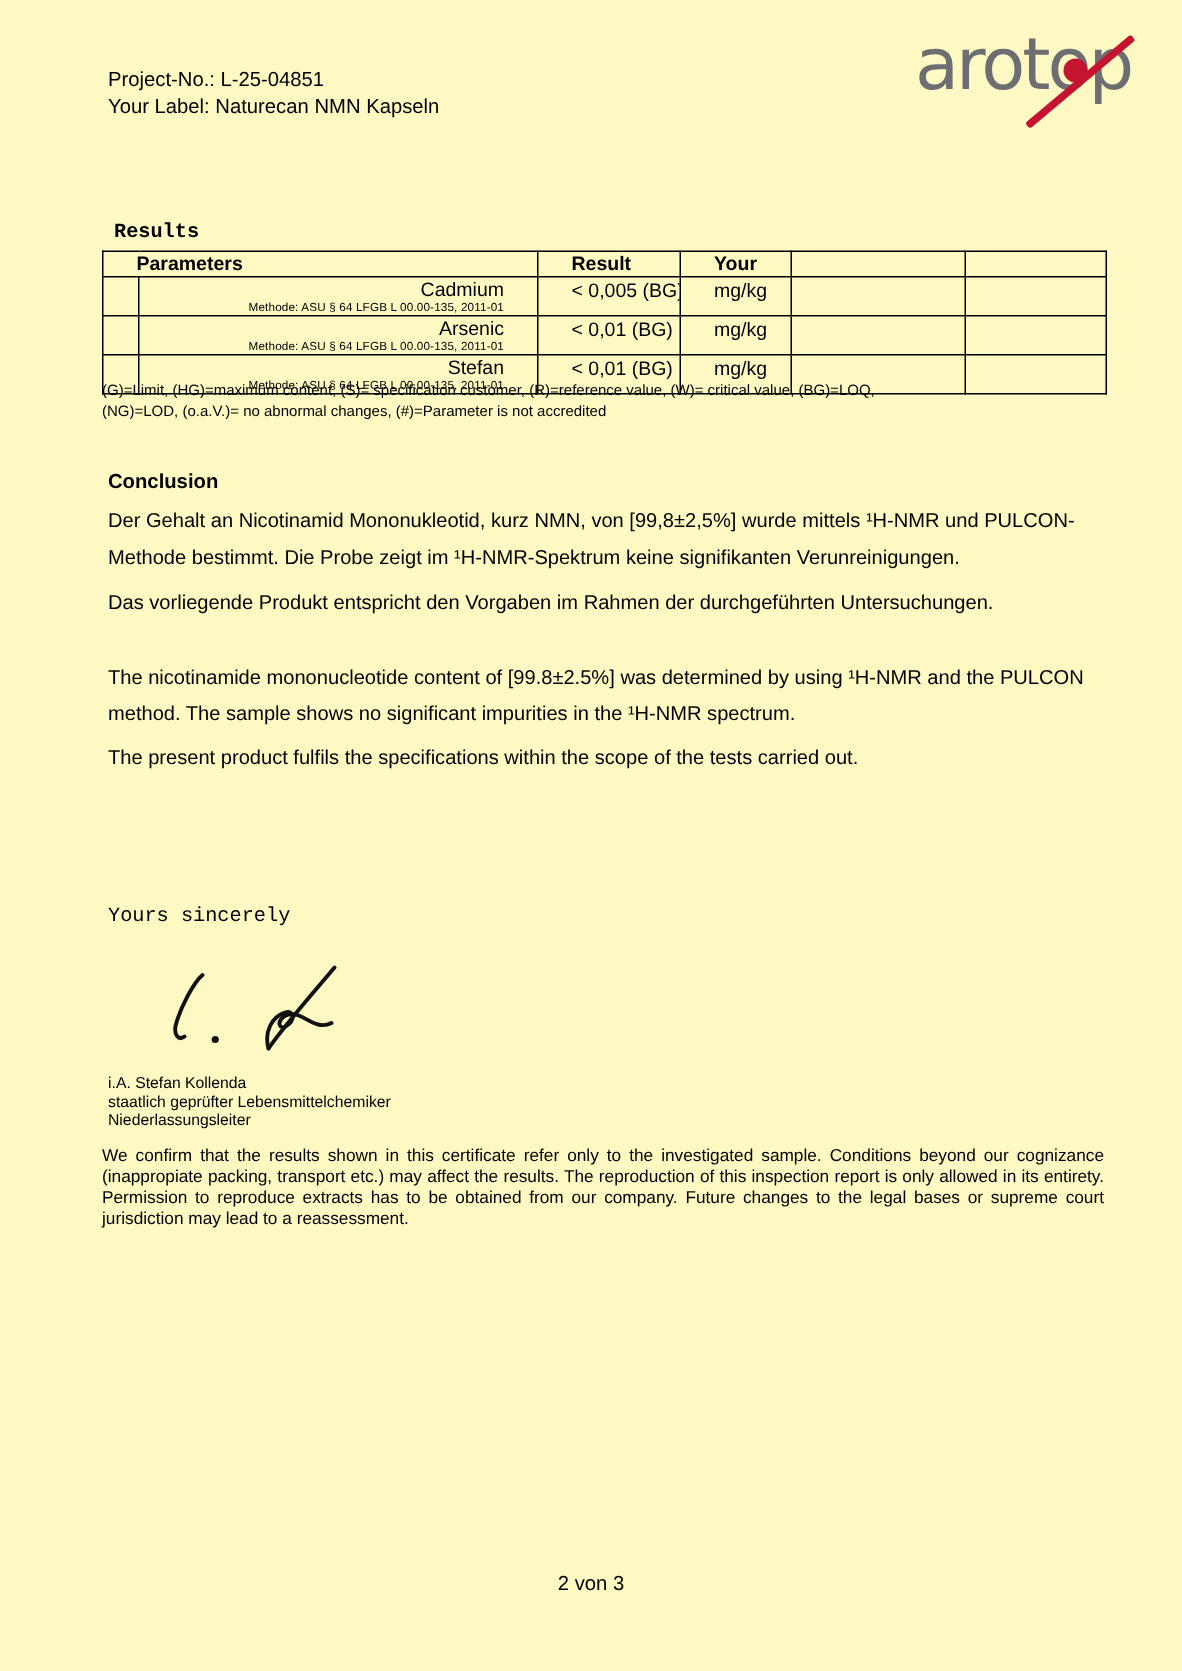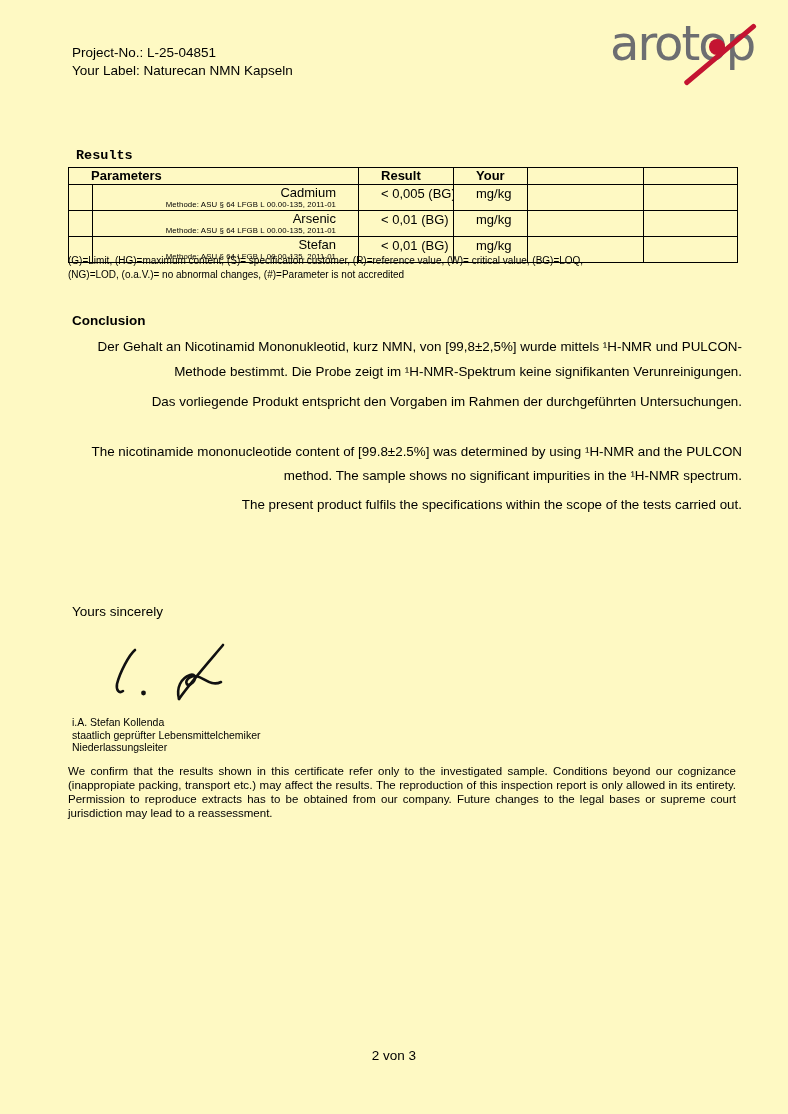--- a/index.html
+++ b/index.html
@@ -47,28 +47,28 @@
   }
   .results-table thead th { font-size: 13px; font-weight: bold; text-align: left; height: 14px; line-height: 14px; }
   .results-table tbody tr { height: 22px; text-align: right; }
   .p-name { font-size: 13px; line-height: 14px; }
   .p-method { font-size: 7.8px; line-height: 9px; letter-spacing: 0.1px; }
   .c-result, .c-unit { font-size: 13px; line-height: 15px; }
   .legend { position: absolute; left: 68px; top: 254px; font-size: 10px; line-height: 14px; }
 
   
   .concl-heading { position: absolute; left: 72px; top: 313px; font-size: 13.5px; font-weight: bold; }
-  .para { position: absolute; left: 72px; width: 670px; font-size: 13.4px; text-align: right; }
+  .para { position: absolute; left: 72px; width: 670px; font-size: 13.4px; }
   .para-de1 { top: 334px; line-height: 25px; }
   .para-de2 { top: 389px; line-height: 25px; }
   .para-en1 { top: 440px; line-height: 24px; }
   .para-en2 { top: 493px; line-height: 24px; }
 
   
-  .sincerely { position: absolute; left: 72px; top: 604px; font-size: 13.5px; }
+  .sincerely { position: absolute; left: 72px; top: 604px; font-size: 13.5px; font-family: Liberation Mono, monospace; }
   .signature-svg { position: absolute; left: 80px; top: 636px; }
   .signer-block { position: absolute; left: 72px; top: 716px; font-size: 10.5px; line-height: 12.5px; }
 
   
   .disclaimer {
     position: absolute; left: 68px; top: 764px; width: 668px;
     font-size: 11.5px; line-height: 14px; text-align: justify;
   }
   .page-number { position: absolute; left: 0; top: 1048px; width: 100%; text-align: center; font-size: 13.5px; }
 </style>

